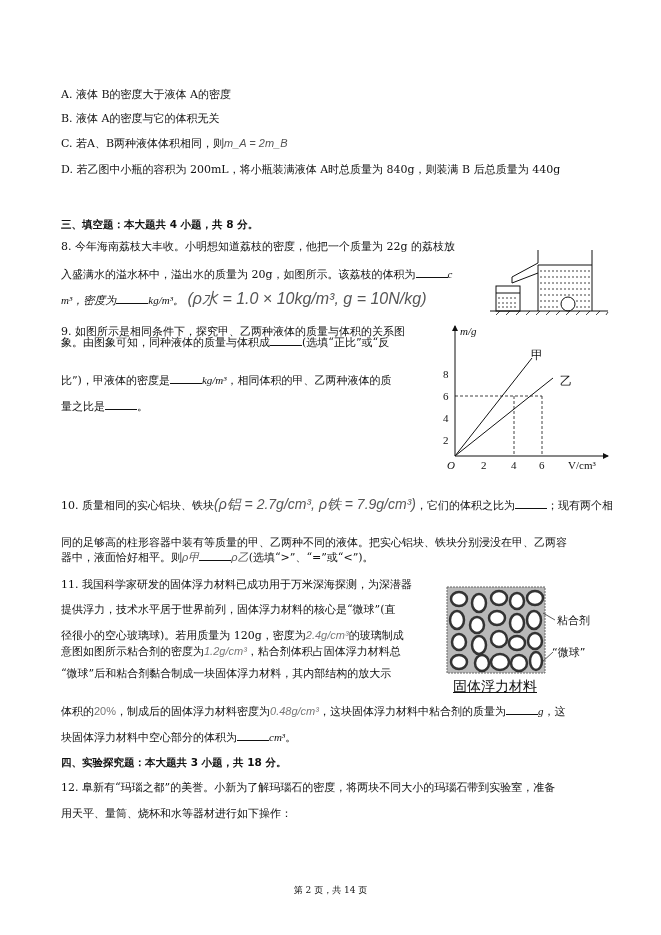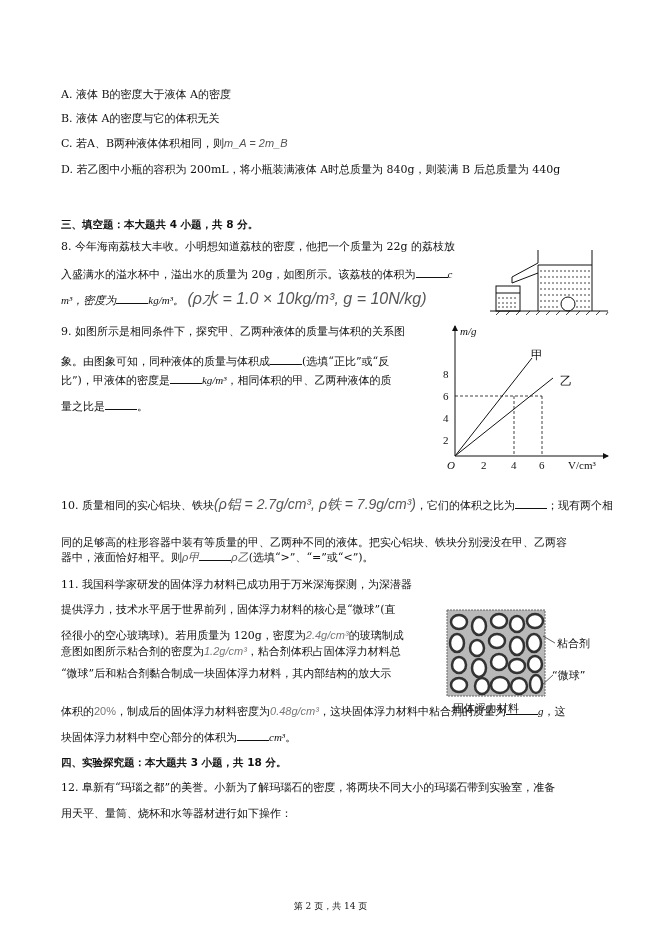--- a/index.html
+++ b/index.html
@@ -4,21 +4,21 @@
 <style>
   html, body { margin:0; padding:0; background:#ffffff; }
   body { width:661px; height:935px; position:relative; overflow:hidden;
     font-family:"DejaVu Serif","Liberation Serif",serif; color:#111; font-size:11px; }
   .line { position:absolute; left:61px; white-space:nowrap; line-height:14px; }
   .heading { font-family:"DejaVu Sans","Liberation Sans",sans-serif; font-weight:bold; font-size:10.5px; }
   .blank { display:inline-block; width:32px; border-bottom:1px solid #111; height:10px; vertical-align:baseline; }
   .math { font-style:italic; font-family:"Liberation Serif","DejaVu Serif",serif; }
   .math-grey { font-style:italic; color:#555; font-family:Liberation Sans, sans-serif; }
   .fig { position:absolute; }
-  .footer { position:absolute; top:884px; left:0; width:661px; text-align:center; font-size:9px;margin-top:16px; }
+  .footer { position:absolute; top:884px; left:0; width:661px; text-align:center; font-size:9px; }
   .axis-lbl { font-family:"Liberation Serif",serif; font-size:11px; }
 </style>
 </head>
 <body>
 
 <div class="line" style="top:88px"><span>A. 液体 B的密度大于液体 A的密度</span></div>
 <div class="line" style="top:112px"><span>B. 液体 A的密度与它的体积无关</span></div>
 <div class="line" style="top:136px"><span>C. 若A、B两种液体体积相同，则</span><span class="math-grey">m_A = 2m_B</span></div>
 <div class="line" style="top:163px"><span>D. 若乙图中小瓶的容积为 200mL，将小瓶装满液体 A时总质量为 840g，则装满 B 后总质量为 440g</span></div>
 
@@ -64,21 +64,21 @@
     <line x1="50" y1="46" x2="100" y2="46"></line>
       <line x1="50" y1="52" x2="100" y2="52"></line>
       <line x1="50" y1="58" x2="70" y2="58"></line>
     <line x1="86" y1="58" x2="100" y2="58"></line>
       <line x1="50" y1="64" x2="70" y2="64"></line>
       <line x1="86" y1="64" x2="100" y2="64"></line>
   </g>
 </svg>
 
 <div class="line" style="top:325px">9. 如图所示是相同条件下，探究甲、乙两种液体的质量与体积的关系图</div>
-<div class="line" style="top:354px"><span>象。由图象可知，同种液体的质量与体积成</span><span class="blank"></span><span>(选填“正比”或“反</span></div>
+<div class="line" style="top:335px"><span>象。由图象可知，同种液体的质量与体积成</span><span class="blank"></span><span>(选填“正比”或“反</span></div>
 <div class="line" style="top:373px"><span>比”)，甲液体的密度是</span><span class="blank"></span><span class="math">kg/m³</span><span>，相同体积的甲、乙两种液体的质</span></div>
 <div class="line" style="top:399px"><span>量之比是</span><span class="blank"></span><span>。</span></div>
 
 <svg class="fig" style="left:438px;top:322px" width="172" height="150">
   <defs>
     <marker id="arr" markerWidth="6" markerHeight="6" refX="5" refY="3" orient="auto">
       <path d="M0,0 L6,3 L0,6 z" fill="#111"></path>
     </marker>
   </defs>
   <g stroke="#111" stroke-width="1" fill="none">
@@ -113,21 +113,21 @@
 <div class="line" style="top:550px"><span>器中，液面恰好相平。则</span><span class="math-grey">ρ甲</span><span class="blank"></span><span class="math-grey">ρ乙</span><span>(选填“&gt;”、“=”或“&lt;”)。</span></div>
 
 <div class="line" style="top:578px">11. 我国科学家研发的固体浮力材料已成功用于万米深海探测，为深潜器</div>
 <div class="line" style="top:603px">提供浮力，技术水平居于世界前列，固体浮力材料的核心是“微球”(直</div>
 <div class="line" style="top:628px"><span>径很小的空心玻璃球)。若用质量为 120g，密度为</span><span class="math-grey" style="color:#777">2.4g/cm³</span><span>的玻璃制成</span></div>
 <div class="line" style="top:667px">“微球”后和粘合剂黏合制成一块固体浮力材料，其内部结构的放大示</div>
 <div class="line" style="top:644px"><span>意图如图所示粘合剂的密度为</span><span class="math-grey" style="color:#777">1.2g/cm³</span><span>，粘合剂体积占固体浮力材料总</span></div>
 <div class="line" style="top:704px"><span>体积的</span><span class="math-grey" style="color:#777;font-style:normal">20%</span><span>，制成后的固体浮力材料密度为</span><span class="math-grey" style="color:#777">0.48g/cm³</span><span>，这块固体浮力材料中粘合剂的质量为</span><span class="blank"></span><span class="math">g</span><span>，这</span></div>
 <div class="line" style="top:730px"><span>块固体浮力材料中空心部分的体积为</span><span class="blank"></span><span class="math">cm³</span><span>。</span></div>
 
-<div class="fig" style="left:445px;top:608px;width:165px;height:108px">
+<div class="fig" style="left:445px;top:585px;width:165px;height:108px">
   <svg width="165" height="108">
     <rect x="2" y="2" width="98" height="86" fill="#b9b9b9" stroke="#666" stroke-dasharray="2,1"></rect>
     <g fill="#fff" stroke="#333" stroke-width="2.5">
       <ellipse cx="14" cy="14" rx="8" ry="7"></ellipse>
         <ellipse cx="34" cy="18" rx="7" ry="9"></ellipse>
         <ellipse cx="54" cy="13" rx="8" ry="7"></ellipse>
         <ellipse cx="72" cy="16" rx="7" ry="8"></ellipse>
         <ellipse cx="90" cy="13" rx="8" ry="7"></ellipse>
       <ellipse cx="12" cy="35" rx="7" ry="9"></ellipse>
         <ellipse cx="32" cy="40" rx="7" ry="8"></ellipse>
@@ -143,21 +143,21 @@
         <ellipse cx="37" cy="78" rx="7" ry="8"></ellipse>
         <ellipse cx="55" cy="77" rx="9" ry="8"></ellipse>
         <ellipse cx="74" cy="78" rx="8" ry="8"></ellipse>
         <ellipse cx="91" cy="76" rx="6" ry="9"></ellipse>
     </g>
     <line x1="98" y1="28" x2="110" y2="35" stroke="#333" stroke-width="0.8"></line>
     <line x1="96" y1="78" x2="108" y2="67" stroke="#333" stroke-width="0.8"></line>
   </svg>
   <div style="position:absolute;left:112px;top:28px;font-family:'DejaVu Sans',sans-serif;font-size:11px;">粘合剂</div>
   <div style="position:absolute;left:107px;top:60px;font-family:'DejaVu Sans',sans-serif;font-size:11px;">“微球”</div>
-  <div style="position:absolute;left:8px;top:93px;font-family:'DejaVu Sans',sans-serif;font-size:11px;">固体浮力材料</div>
+  <div style="position:absolute;left:8px;top:93px;font-family:'DejaVu Sans',sans-serif;font-size:14px;text-decoration:underline;">固体浮力材料</div>
 </div>
 
 <div class="line heading" style="top:755px">四、实验探究题：本大题共 3 小题，共 18 分。</div>
 
 <div class="line" style="top:781px">12. 阜新有“玛瑙之都”的美誉。小新为了解玛瑙石的密度，将两块不同大小的玛瑙石带到实验室，准备</div>
 <div class="line" style="top:807px">用天平、量筒、烧杯和水等器材进行如下操作：</div>
 
 <div class="footer">第 2 页，共 14 页</div>
 
 </body></html>

